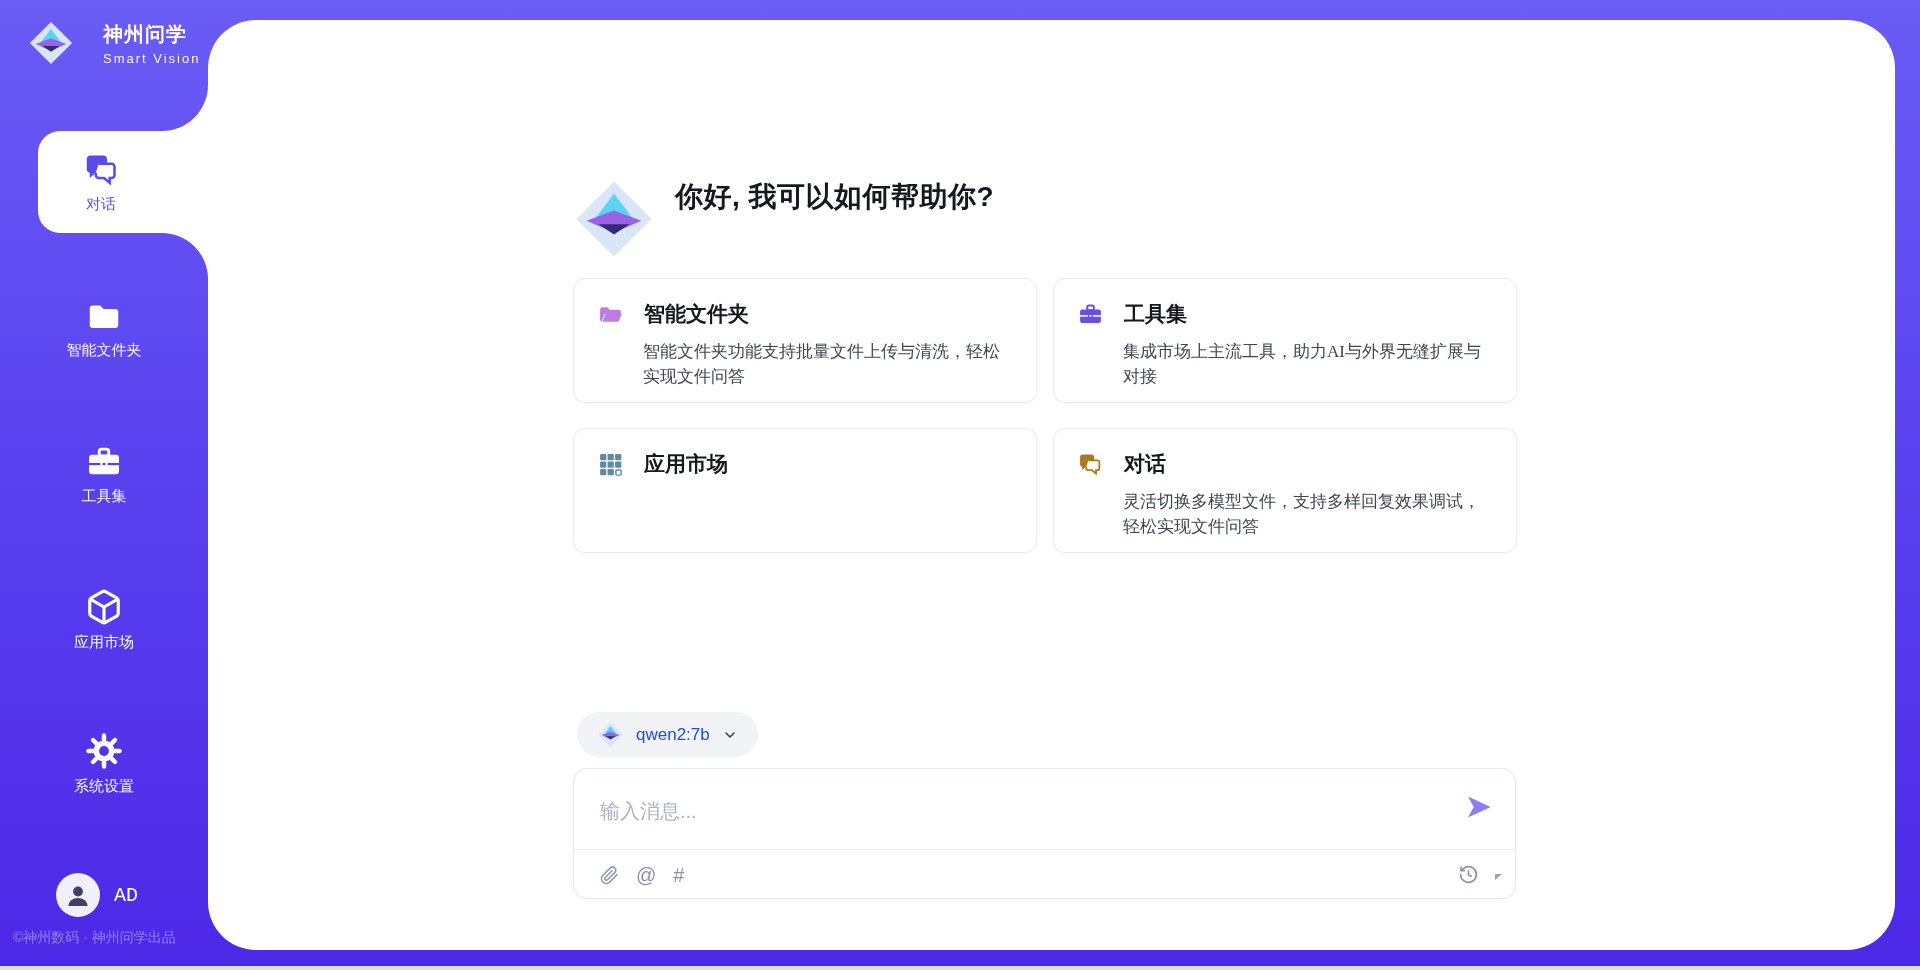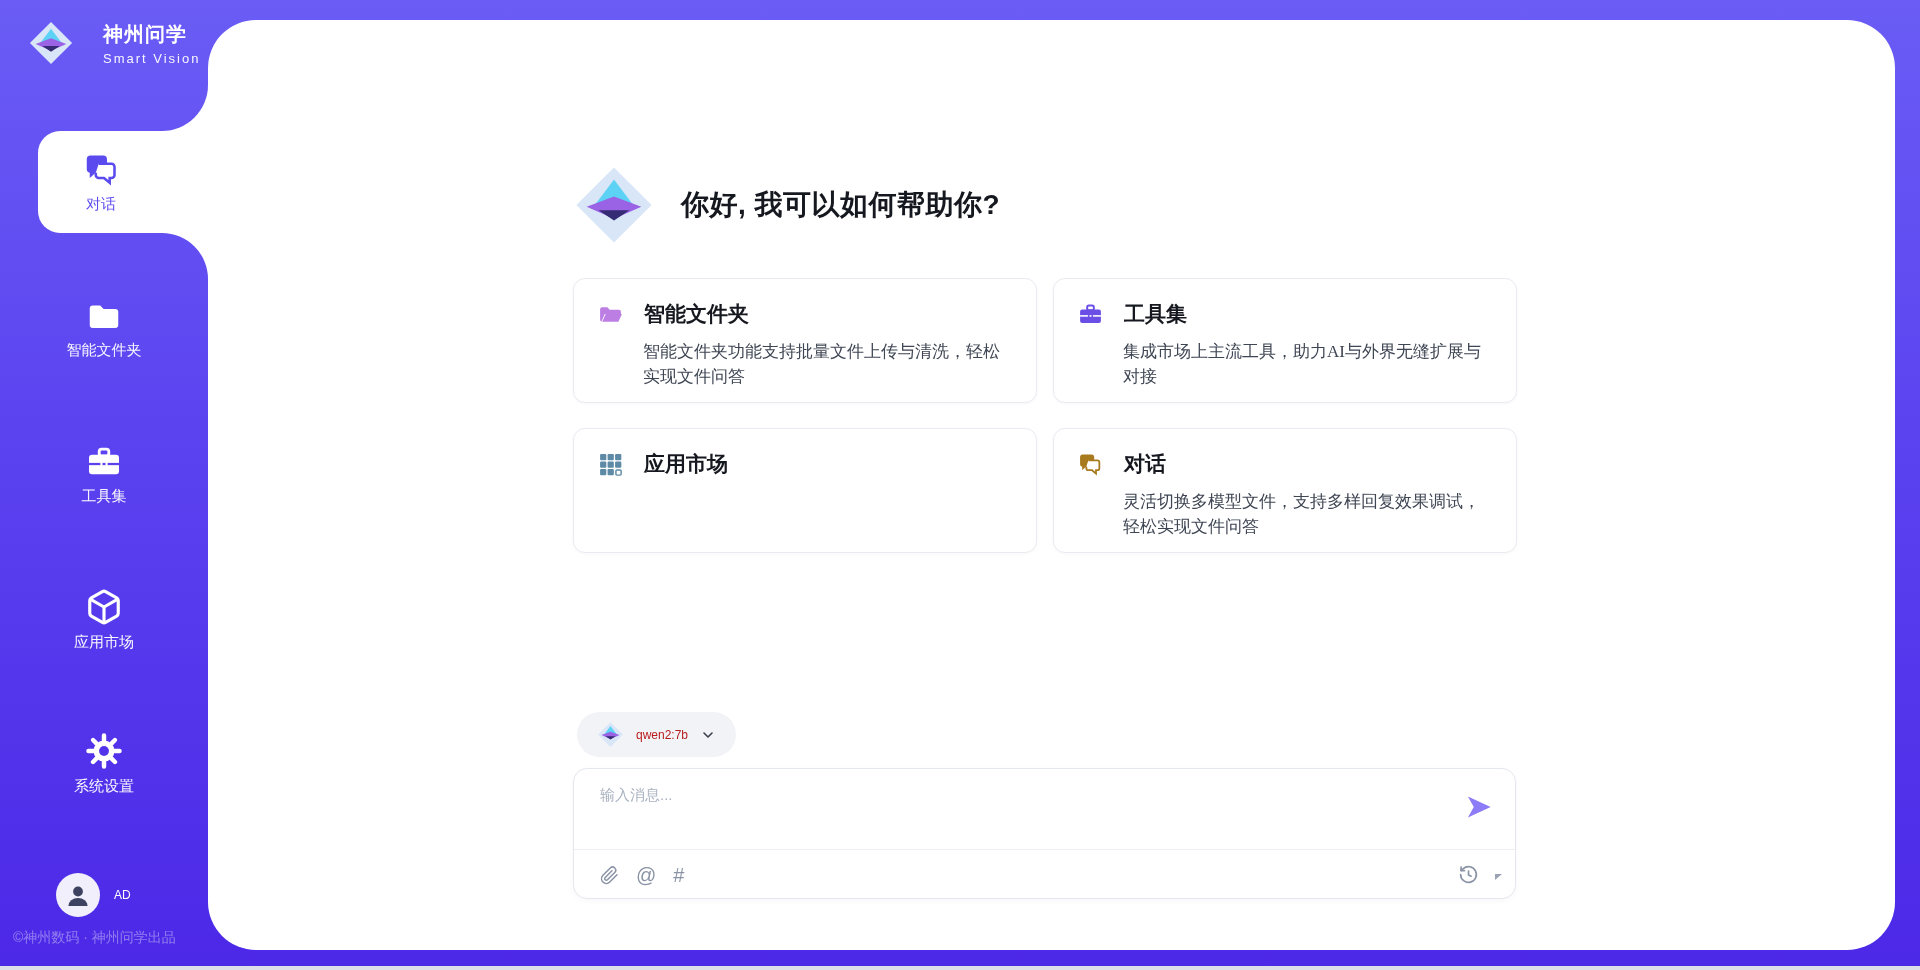--- a/index.html
+++ b/index.html
@@ -46,56 +46,56 @@
   .nav-item {
     position:absolute; left:0; width:208px; height:76px;
     display:flex; flex-direction:column; align-items:center; gap:7px; cursor:pointer;
   }
   .nav-label { font-size:15px; color:rgba(255,255,255,.96); }
   .ni-2 { top:298px; } .ni-3 { top:444px; } .ni-4 { top:588px; } .ni-5 { top:732px; }
 
   .user-row { position:absolute; left:56px; top:873px; display:flex; align-items:center; gap:14px; cursor:pointer; }
   .avatar { width:44px; height:44px; border-radius:50%; background:#f1effb;
     display:flex; align-items:center; justify-content:center; overflow:hidden; }
-  .user-name { color:#fff; font-size:12px; }
+  .user-name { color:#fff; font-size:20px;font-family:Liberation Mono, monospace; }
   .side-footer { position:absolute; left:13px; top:929px; font-size:14px; color:rgba(255,255,255,.38); white-space:nowrap; }
 
   
-  .greeting { position:absolute; left:573px; top:163px; height:84px; display:flex; align-items:center; gap:26px; }
+  .greeting { position:absolute; left:573px; top:178px; height:84px; display:flex; gap:20px; }
   .greeting-text { font-size:28px; font-weight:bold; color:#15181e; letter-spacing:.5px; }
 
   
   .cards {
     position:absolute; left:573px; top:278px; width:944px;
     display:grid; grid-template-columns:464px 464px; grid-auto-rows:125px; gap:25px 16px;
   }
   .card {
     background:#fff; border:1px solid #e9ebf1; border-radius:12px;
     box-shadow:0 1px 3px rgba(40,40,80,.04); padding:21px 24px; cursor:pointer;
   }
   .card-head { display:flex; align-items:center; gap:21px; }
   .card-title { font-size:21px; font-weight:bold; color:#15181e; }
   .card-desc { margin-top:11px; margin-left:45px; font-size:17px; line-height:25px; color:#3e4553;font-family:Liberation Serif, serif; }
 
   
   .model-pill {
     position:absolute; left:577px; top:712px; height:45px; border-radius:23px;
     background:#f2f3f7; display:flex; align-items:center; gap:12px; padding:0 20px; cursor:pointer;
   }
-  .model-name { font-size:12px; color:#b91c1c; }
+  .model-name { font-size:17px; color:#1d4ed8; }
 
   
   .composer {
     position:absolute; left:573px; top:768px; width:943px; height:131px;
     border:1px solid #e4e7ee; border-radius:14px; background:#fff;
     box-shadow:0 2px 6px rgba(40,40,80,.03);
   }
   .composer textarea {
-    position:absolute; left:26px; top:17px; width:840px; height:56px;
-    border:none; outline:none; resize:none; font-size:15px; color:#8b5cf6;
+    position:absolute; left:26px; top:29px; width:840px; height:56px;
+    border:none; outline:none; resize:none; font-size:20px; color:#8b5cf6;
     font-family:"Liberation Sans","DejaVu Sans",sans-serif; background:transparent;
   }
   .composer textarea::placeholder { color:#a9b2c1; }
   .send-btn { position:absolute; right:22px; top:24px; cursor:pointer; }
   .composer-divider { position:absolute; left:0; right:0; top:80px; border-top:1px solid #eceef3; }
   .tool-left { position:absolute; left:26px; bottom:13px; display:flex; align-items:center; gap:17px; }
   .tool-right { position:absolute; right:22px; bottom:13px; display:flex; align-items:center; gap:14px; }
   .tool-ic { color:#8a93a6; font-size:20px; line-height:20px; cursor:pointer; display:flex; align-items:center; }
   .bubble-filled { width:20px; height:16px; background:#9aa3b4; border-radius:4px; position:relative; }
   .bubble-filled::after { content:""; position:absolute; left:2px; bottom:-5px;

